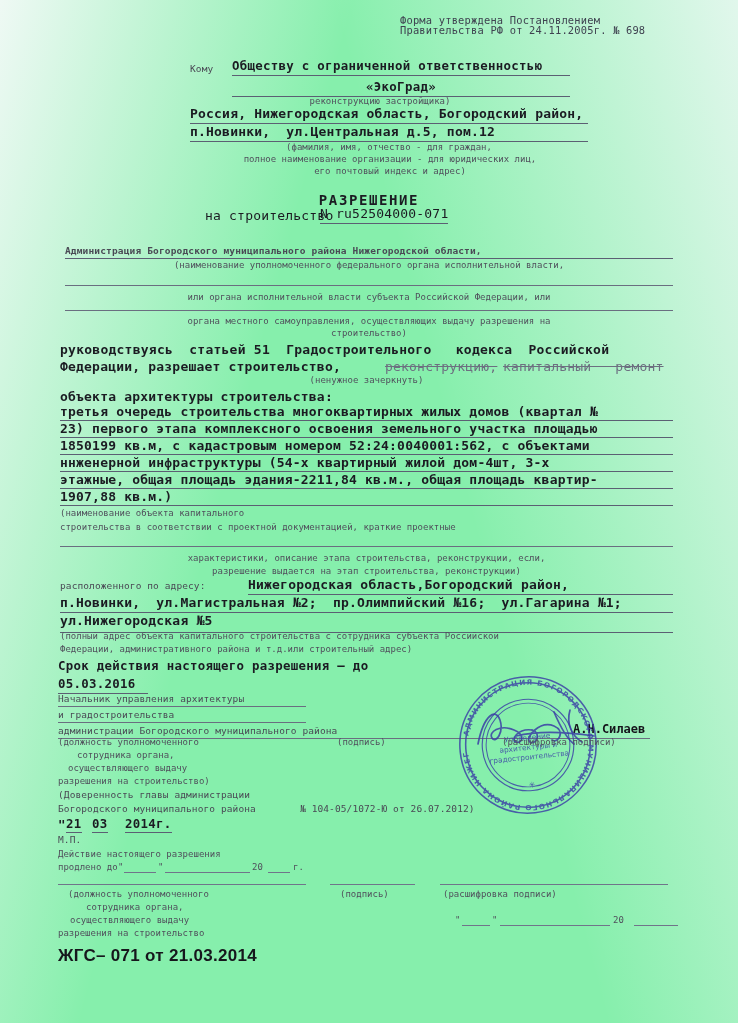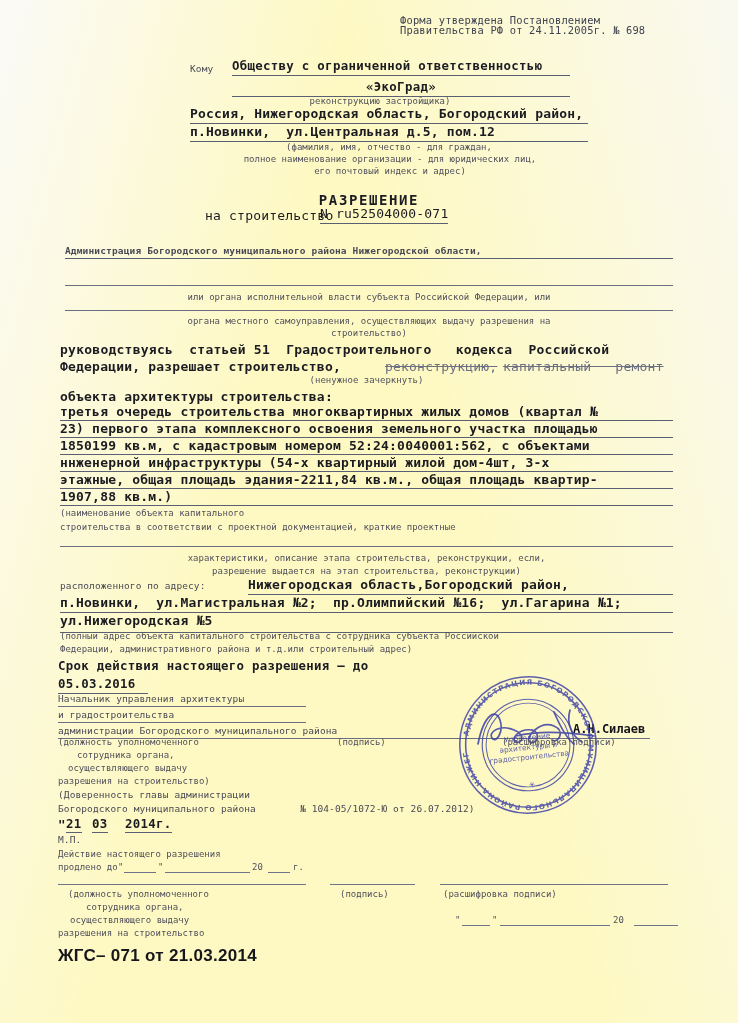--- a/index.html
+++ b/index.html
@@ -3,21 +3,21 @@
 <meta charset="utf-8">
 <title>Разрешение на строительство</title>
 <style>
   html,body{margin:0;padding:0;background:#fff;}
   body{
     width:738px;height:1023px;position:relative;overflow:hidden;
     font-family:"DejaVu Sans Mono","Liberation Mono",monospace;
     color:#1b1b22;
     -webkit-font-smoothing:antialiased;
   }
-  .page{position:absolute;inset:0;background:#fef9c3;}
+  .page{position:absolute;inset:0;background:#86efac;}
   
   .paper-tint{position:absolute;inset:0;pointer-events:none;
     background:linear-gradient(105deg,rgba(250,250,252,.9) 0%,rgba(255,255,255,0) 35%),
                linear-gradient(255deg,rgba(248,249,252,.8) 0%,rgba(255,255,255,0) 40%);}
   .row{position:absolute;white-space:pre;}
   .small{font-size:9.5px;letter-spacing:.1px;color:#4a4a55;}
   .tiny{font-size:9px;color:#50505c;}
   .body-txt{font-size:13px;letter-spacing:.2px;}
   .bold{font-weight:bold;}
   .ul{border-bottom:1.1px solid #5b5f73;}
@@ -56,20 +56,21 @@
   <div class="row body-txt bold ul" style="left:190px;top:124px;width:398px;padding-bottom:2px;">п.Новинки,  ул.Центральная д.5, пом.12</div>
   <div class="row tiny center" style="left:190px;top:142px;width:398px;">(фамилия, имя, отчество - для граждан,</div>
   <div class="row tiny center" style="left:170px;top:154px;width:440px;">полное наименование организации - для юридических лиц,</div>
   <div class="row tiny center" style="left:170px;top:166px;width:440px;">его почтовый индекс и адрес)</div>
 
   <div class="row title center" style="left:219px;top:192px;width:300px;">РАЗРЕШЕНИЕ</div>
   <div class="row body-txt" style="left:205px;top:208px;">на строительство</div>
   <div class="row body-txt ul" style="left:320px;top:206px;padding-bottom:2px;">N ru52504000-071</div>
 
   <div class="row small bold ul" style="left:65px;top:245px;width:608px;padding-bottom:2px;letter-spacing:.15px;">Администрация Богородского муниципального района Нижегородской области,</div>
+  <div class="row tiny center" style="left:65px;top:260px;width:608px;">(наименование уполномоченного федерального органа исполнительной власти,</div>
   <div class="row" style="left:65px;top:285px;width:608px;border-bottom:1px solid #6a6e80;"></div>
   <div class="row tiny center" style="left:65px;top:292px;width:608px;">или органа исполнительной власти субъекта Российской Федерации, или</div>
   <div class="row" style="left:65px;top:310px;width:608px;border-bottom:1px solid #6a6e80;"></div>
   <div class="row tiny center" style="left:65px;top:316px;width:608px;">органа местного самоуправления, осуществляющих выдачу разрешения на</div>
   <div class="row tiny center" style="left:65px;top:328px;width:608px;">строительство)</div>
 
   <div class="row body-txt bold" style="left:60px;top:342px;letter-spacing:.25px;">руководствуясь  статьей 51  Градостроительного   кодекса  Российской</div>
   <div class="row body-txt bold" style="left:60px;top:359px;">Федерации, разрешает строительство,</div>
   <div class="row body-txt strike" style="left:385px;top:359px;">реконструкцию,</div>
   <div class="row body-txt strike" style="left:503px;top:359px;">капитальный   ремонт</div>

